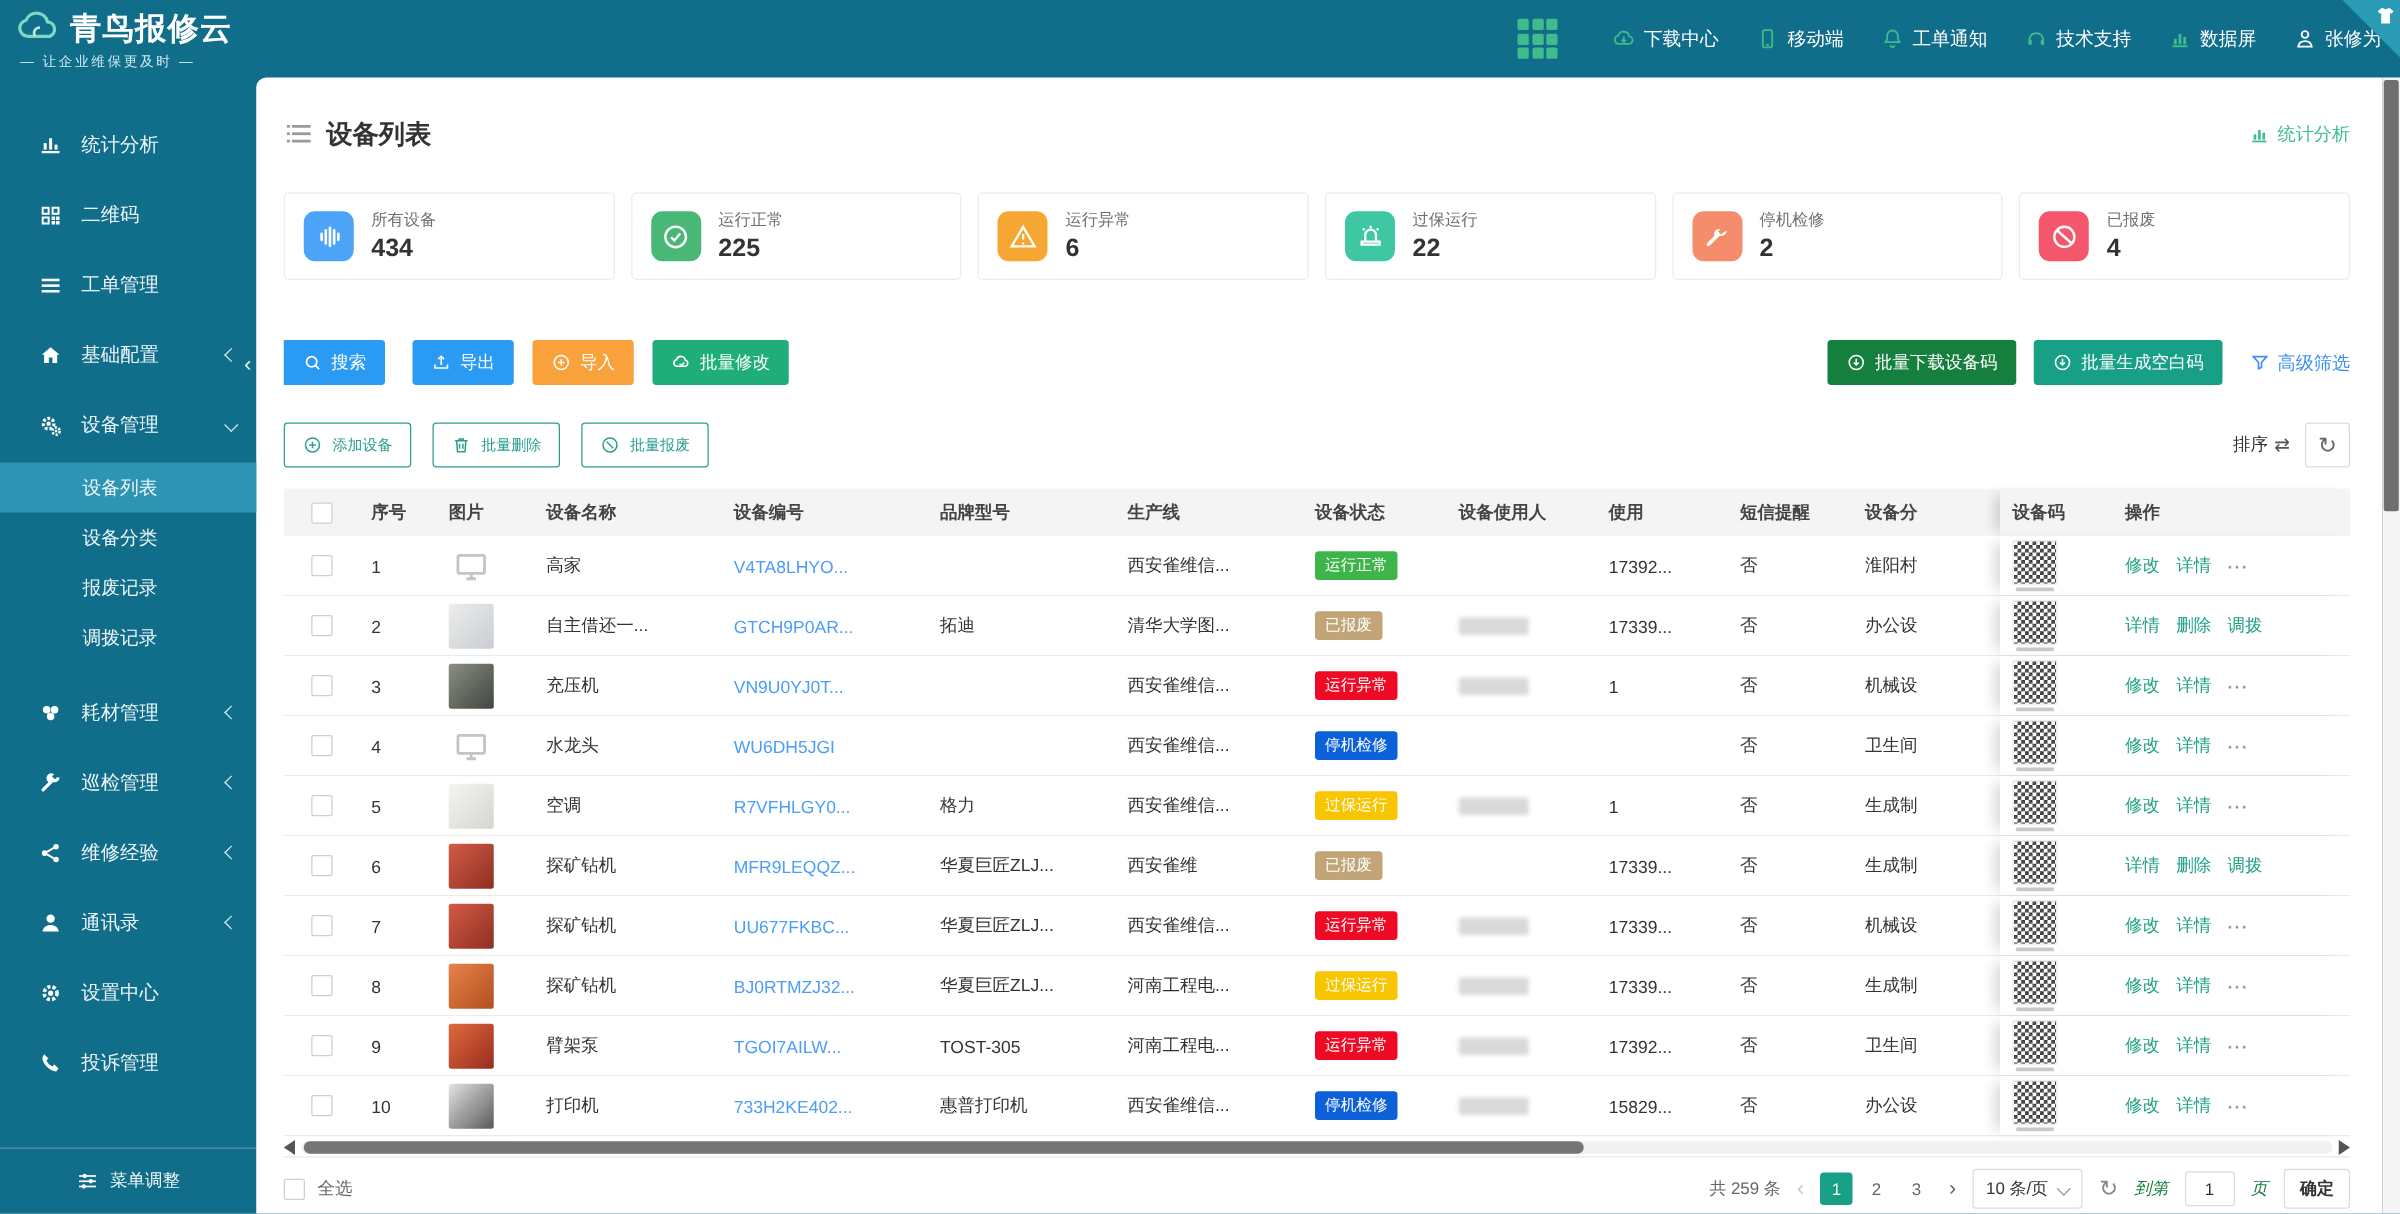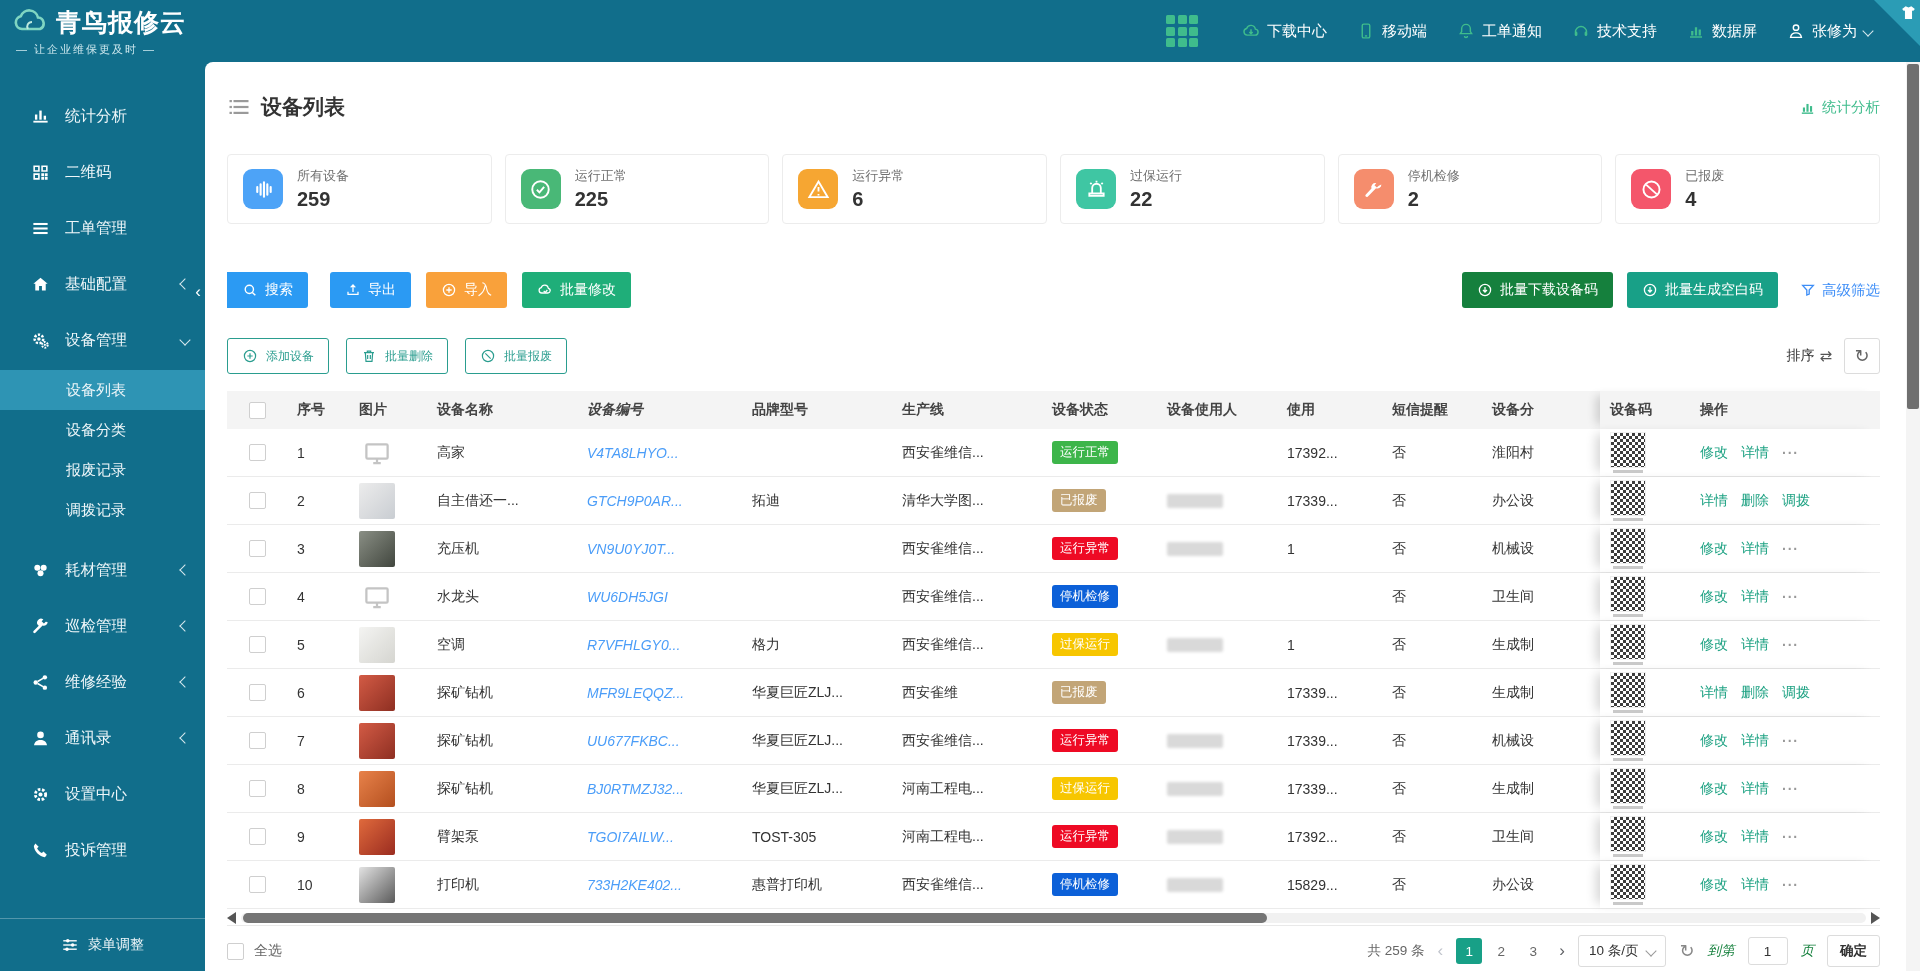--- a/index.html
+++ b/index.html
@@ -5,21 +5,21 @@
   html,body{margin:0;padding:0;}
   body{width:1920px;height:971px;position:relative;background:#116e8b;overflow:hidden;
        font-family:"Liberation Sans","DejaVu Sans",sans-serif;color:#333;}
   
   .top-header{position:absolute;left:0;top:0;width:1920px;height:62px;display:flex;align-items:center;color:#fff;z-index:5;}
   .logo{display:flex;flex-direction:column;padding-left:14px;width:215px;box-sizing:border-box;}
   .logo-row{display:flex;align-items:center;gap:8px;}
   .logo-cloud{width:34px;height:26px;}
   .logo-name{font-size:25px;font-weight:bold;letter-spacing:1px;}
   .logo-tag{font-size:11px;color:#cfe9ef;margin-top:3px;letter-spacing:2px;padding-left:2px;white-space:nowrap;}
-  .top-nav{margin-left:auto;display:flex;align-items:center;gap:30px;padding-right:48px;}
+  .top-nav{margin-left:auto;display:flex;align-items:center;gap:30px;}
   .grid-icon{display:grid;grid-template-columns:repeat(3,9px);grid-gap:2.5px;margin-right:14px;cursor:pointer;}
   .grid-icon i{width:9px;height:9px;background:#3fbc8c;border-radius:1.5px;}
   .nav-item{display:flex;align-items:center;gap:7px;font-size:15px;cursor:pointer;white-space:nowrap;}
   .nic{width:18px;height:18px;color:#3fbc8c;display:flex;}
   .nic svg{width:18px;height:18px;}
   .user{display:flex;align-items:center;gap:7px;font-size:15px;cursor:pointer;}
   .uic{width:18px;height:18px;color:#fff;display:flex;}
   .uic svg{width:18px;height:18px;}
   .chev{width:7px;height:7px;border-right:1.8px solid #d6e8ee;border-bottom:1.8px solid #d6e8ee;display:inline-block;}
   .chev.left{transform:rotate(135deg);}
@@ -91,21 +91,21 @@
   
   .table{margin-top:17px;position:relative;font-size:14px;color:#333;}
   .t-head,.t-row{display:flex;position:relative;}
   .t-head{background:#f4f4f4;height:38px;font-weight:bold;color:#444;}
   .t-row{height:47px;border-bottom:1px solid #ebebeb;background:#fff;}
   .cell{display:flex;align-items:center;padding-left:10px;box-sizing:border-box;flex-shrink:0;overflow:hidden;white-space:nowrap;}
   .c-chk{width:60px;justify-content:center;padding-left:0;}
   .c-no{width:62px;}
   .c-img{width:78px;}
   .c-name{width:150px;}
-  .c-code{width:165px;font-style:italic;}
+  .c-code{width:165px;}
   .c-brand{width:150px;}
   .c-line{width:150px;}
   .c-status{width:115px;}
   .c-user{width:120px;}
   .c-usage{width:105px;}
   .c-sms{width:100px;}
   .c-cat{width:140px;}
   .fixed{position:absolute;right:0;top:0;height:100%;width:280px;display:flex;background:#fff;
          box-shadow:-9px 0 10px -5px rgba(0,0,0,.16);}
   .t-head .fixed{background:#f4f4f4;}
@@ -412,21 +412,21 @@
 
   <div class="cards" id="stat-cards">
       <div class="card">
         <span class="cicon" style="background:#4da3f7">
           <svg viewBox="0 0 24 24" fill="none" stroke="#fff" stroke-width="2.2" stroke-linecap="round">
             <path d="M5.5 9.5v5M9 6.5v11M12.5 4.5v15M16 6.5v11M19.5 9.5v5"></path>
           </svg>
         </span>
     <span class="ctext">
           <span class="clabel">所有设备</span>
-    <span class="cvalue">259</span>
+    <span class="cvalue">434</span>
         </span>
       </div>
       <div class="card">
         <span class="cicon" style="background:#49b877">
           <svg viewBox="0 0 24 24" fill="none" stroke="#fff" stroke-width="2">
             <circle cx="12" cy="12" r="8.6"></circle>
             <path d="M8.2 12.3l2.7 2.7 4.9-5.8"></path>
           </svg>
         </span>
     <span class="ctext">

